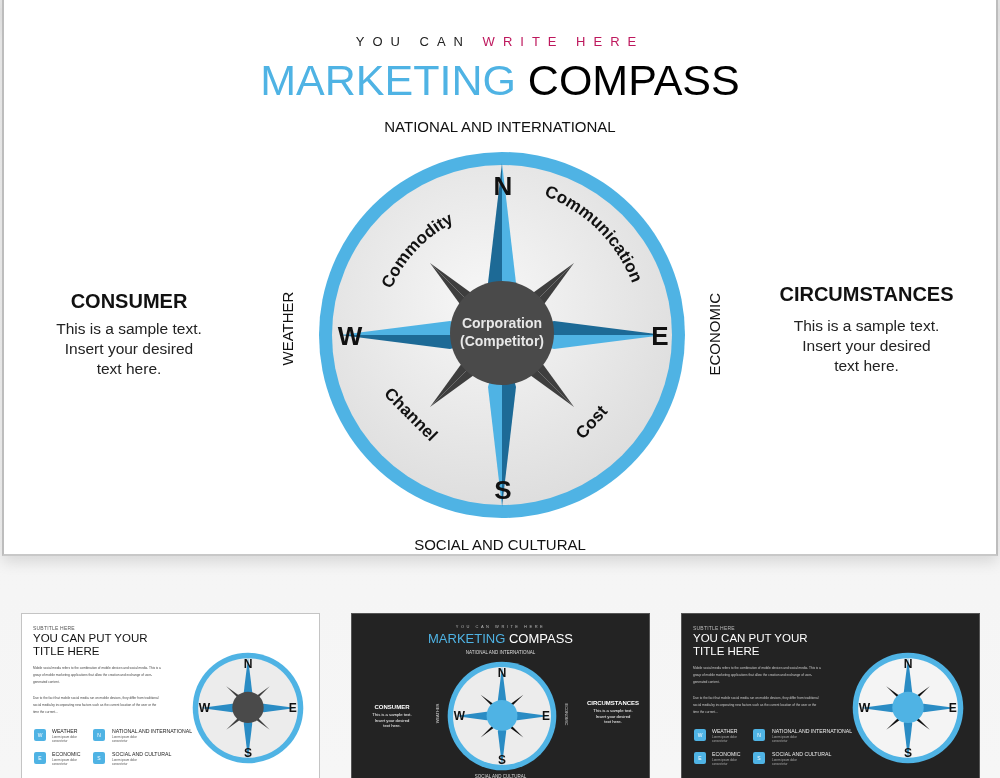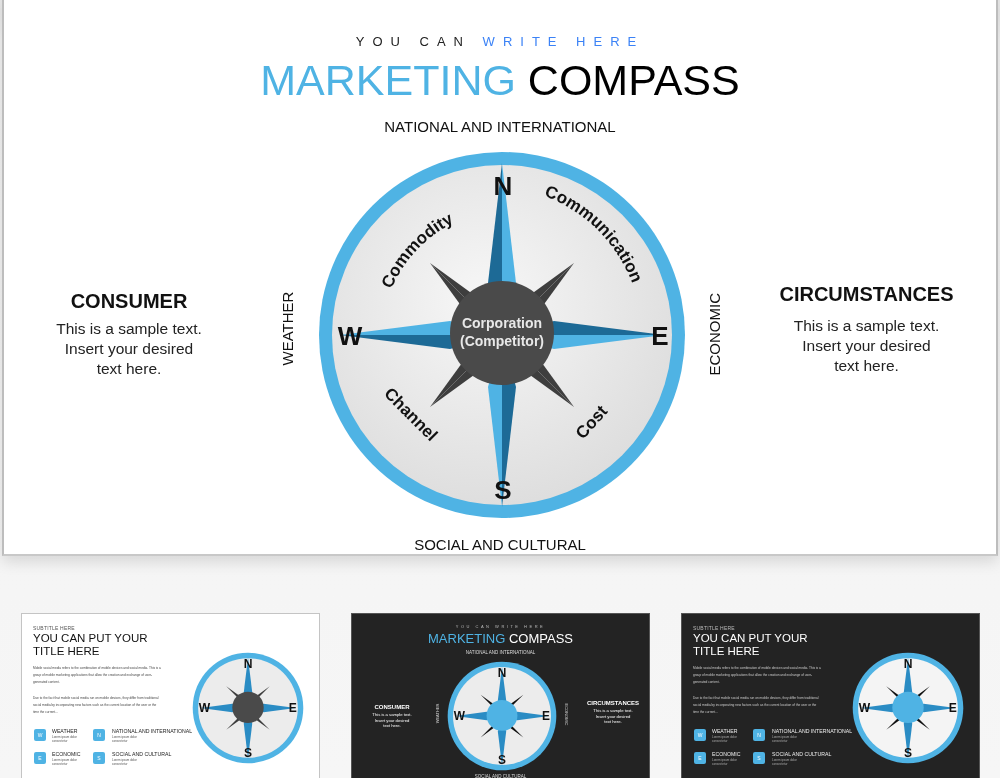--- a/index.html
+++ b/index.html
@@ -15,21 +15,21 @@
     border-left: 2px solid #bdbdbd;
     border-right: 2px solid #bdbdbd;
     border-bottom: 2px solid #c8c8c8;
     box-shadow: 0 6px 14px rgba(0,0,0,0.12);
   }
   .abs { position: absolute; }
   .kicker {
     left: 0; width: 100%; top: 34px; text-align: center;
     font-size: 13px; letter-spacing: 8px; color: #222;
   }
-  .kicker .hl { color: #3b82f6; }
+  .kicker .hl { color: #be185d; }
   .title {
     left: 0; width: 100%; top: 56px; text-align: center;
     font-size: 43px; color: #000; letter-spacing: 0px;
   }
   .title .hl { color: #4fb3e4; }
   .dir-label { font-size: 15px; color: #111; white-space: nowrap; }
   .side-heading { font-size: 20px; font-weight: bold; color: #111; text-align: center; }
   .side-body { font-size: 15.5px; color: #222; text-align: center; line-height: 20px; }
   .vert-label { font-size: 15px; color: #111; white-space: nowrap; transform-origin: center center; }
 

